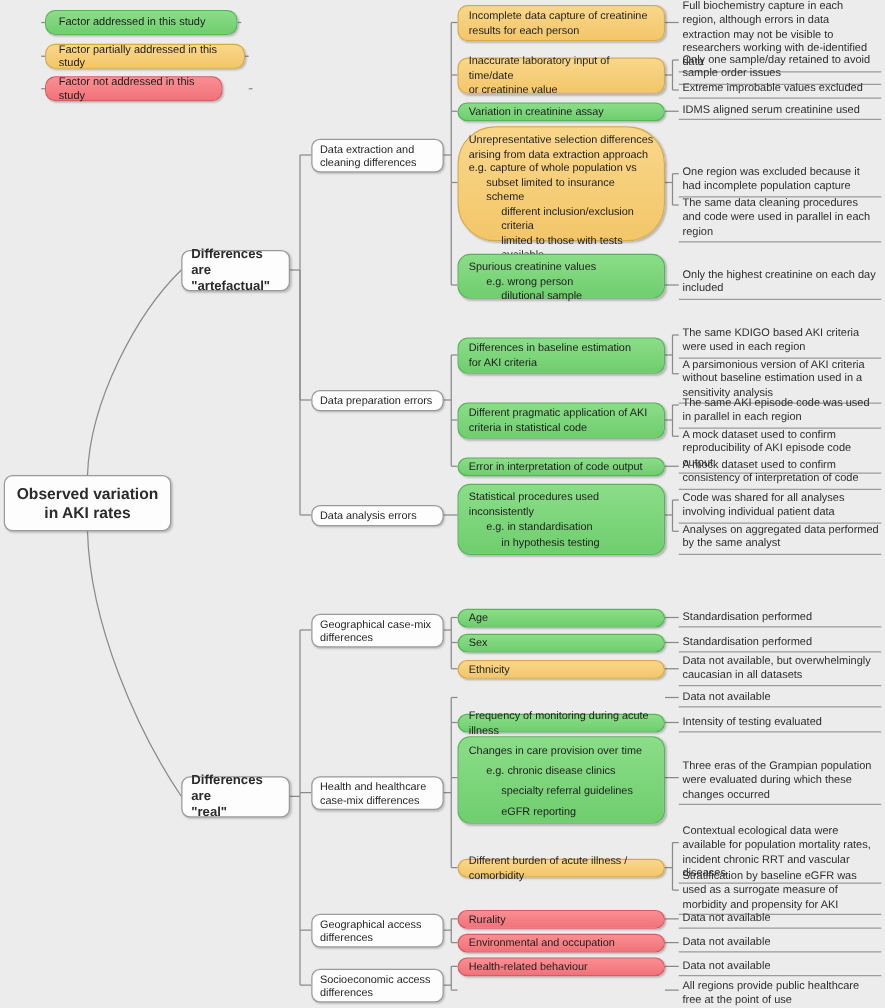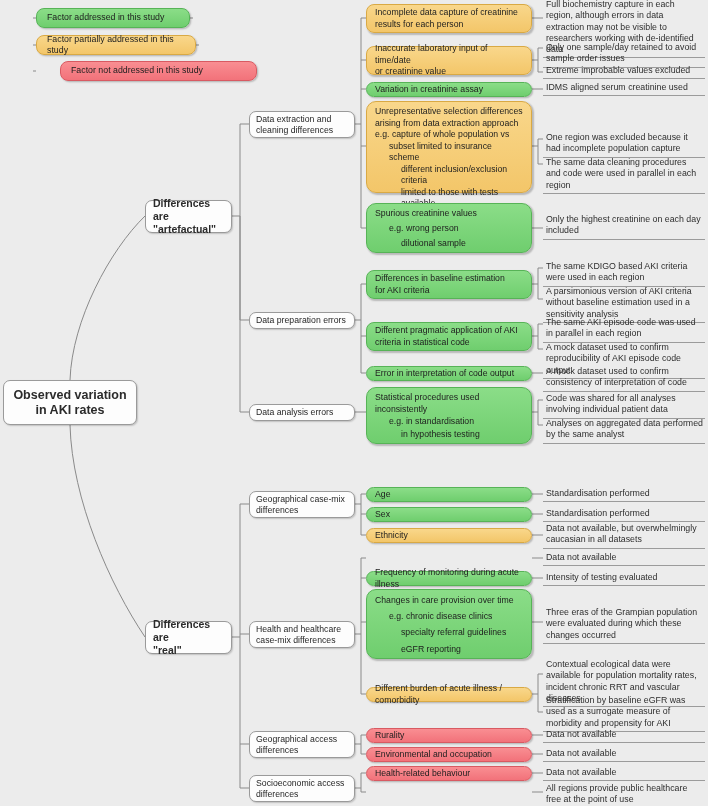--- a/index.html
+++ b/index.html
@@ -173,21 +173,21 @@
     <path d="M532 792 L543 792"></path>
   </g>
 </svg>
 
 <div class="node leaf g legend" style="left:36px;top:8px;width:154px;height:20px;">
   <span>Factor addressed in this study</span>
 </div>
 <div class="node leaf y legend" style="left:36px;top:35px;width:160px;height:20px;">
   <span>Factor partially addressed in this study</span>
 </div>
-<div class="node leaf r legend" style="left:36px;top:61px;width:197px;height:20px;margin-left:24px;">
+<div class="node leaf r legend" style="left:36px;top:61px;width:142px;height:20px;">
   <span>Factor not addressed in this study</span>
 </div>
 
 <div class="node plain root" style="left:3px;top:380px;width:134px;height:45px;">
   <span>Observed variation</span>
   <span>in AKI rates</span>
 </div>
 
 <div class="node plain lvl1" style="left:145px;top:200px;width:87px;height:33px;">
   <span>Differences are</span>
@@ -233,34 +233,34 @@
 
 <div class="node leaf y" style="left:366px;top:46px;width:166px;height:29px;">
   <span class="sub">Inaccurate laboratory input of time/date</span>
   <span class="sub">or creatinine value</span>
 </div>
 
 <div class="node leaf g" style="left:366px;top:82px;width:166px;height:15px;">
   <span class="sub">Variation in creatinine assay</span>
 </div>
 
-<div class="node leaf y multi" style="left:366px;top:101px;width:166px;height:92px;justify-content:flex-start;padding-top:4px;">
+<div class="node leaf y multi" style="left:366px;top:101px;width:166px;height:92px;justify-content:flex-start;padding-top:4px;border-radius:30px;">
   <span class="sub">Unrepresentative selection differences</span>
   <span class="sub">arising from data extraction approach</span>
   <span class="gap"></span>
   <span class="sub">e.g. capture of whole population vs</span>
   <span class="sub ind1">subset limited to insurance scheme</span>
   <span class="gap"></span>
   <span class="sub ind2">different inclusion/exclusion criteria</span>
   <span class="gap"></span>
   <span class="sub ind2">limited to those with tests available</span>
   <span class="sub ind2">for analysis</span>
 </div>
 
-<div class="node leaf g multi" style="left:366px;top:203px;width:166px;height:50px;justify-content:flex-start;padding-top:4px;">
+<div class="node leaf g multi" style="left:366px;top:203px;width:166px;height:36px;justify-content:flex-start;padding-top:4px;">
   <span class="sub">Spurious creatinine values</span>
   <span class="gap"></span>
   <span class="sub ind1">e.g. wrong person</span>
   <span class="gap"></span>
   <span class="sub ind2">dilutional sample</span>
 </div>
 
 <div class="node leaf g" style="left:366px;top:270px;width:166px;height:29px;">
   <span class="sub">Differences in baseline estimation</span>
   <span class="sub">for AKI criteria</span>

